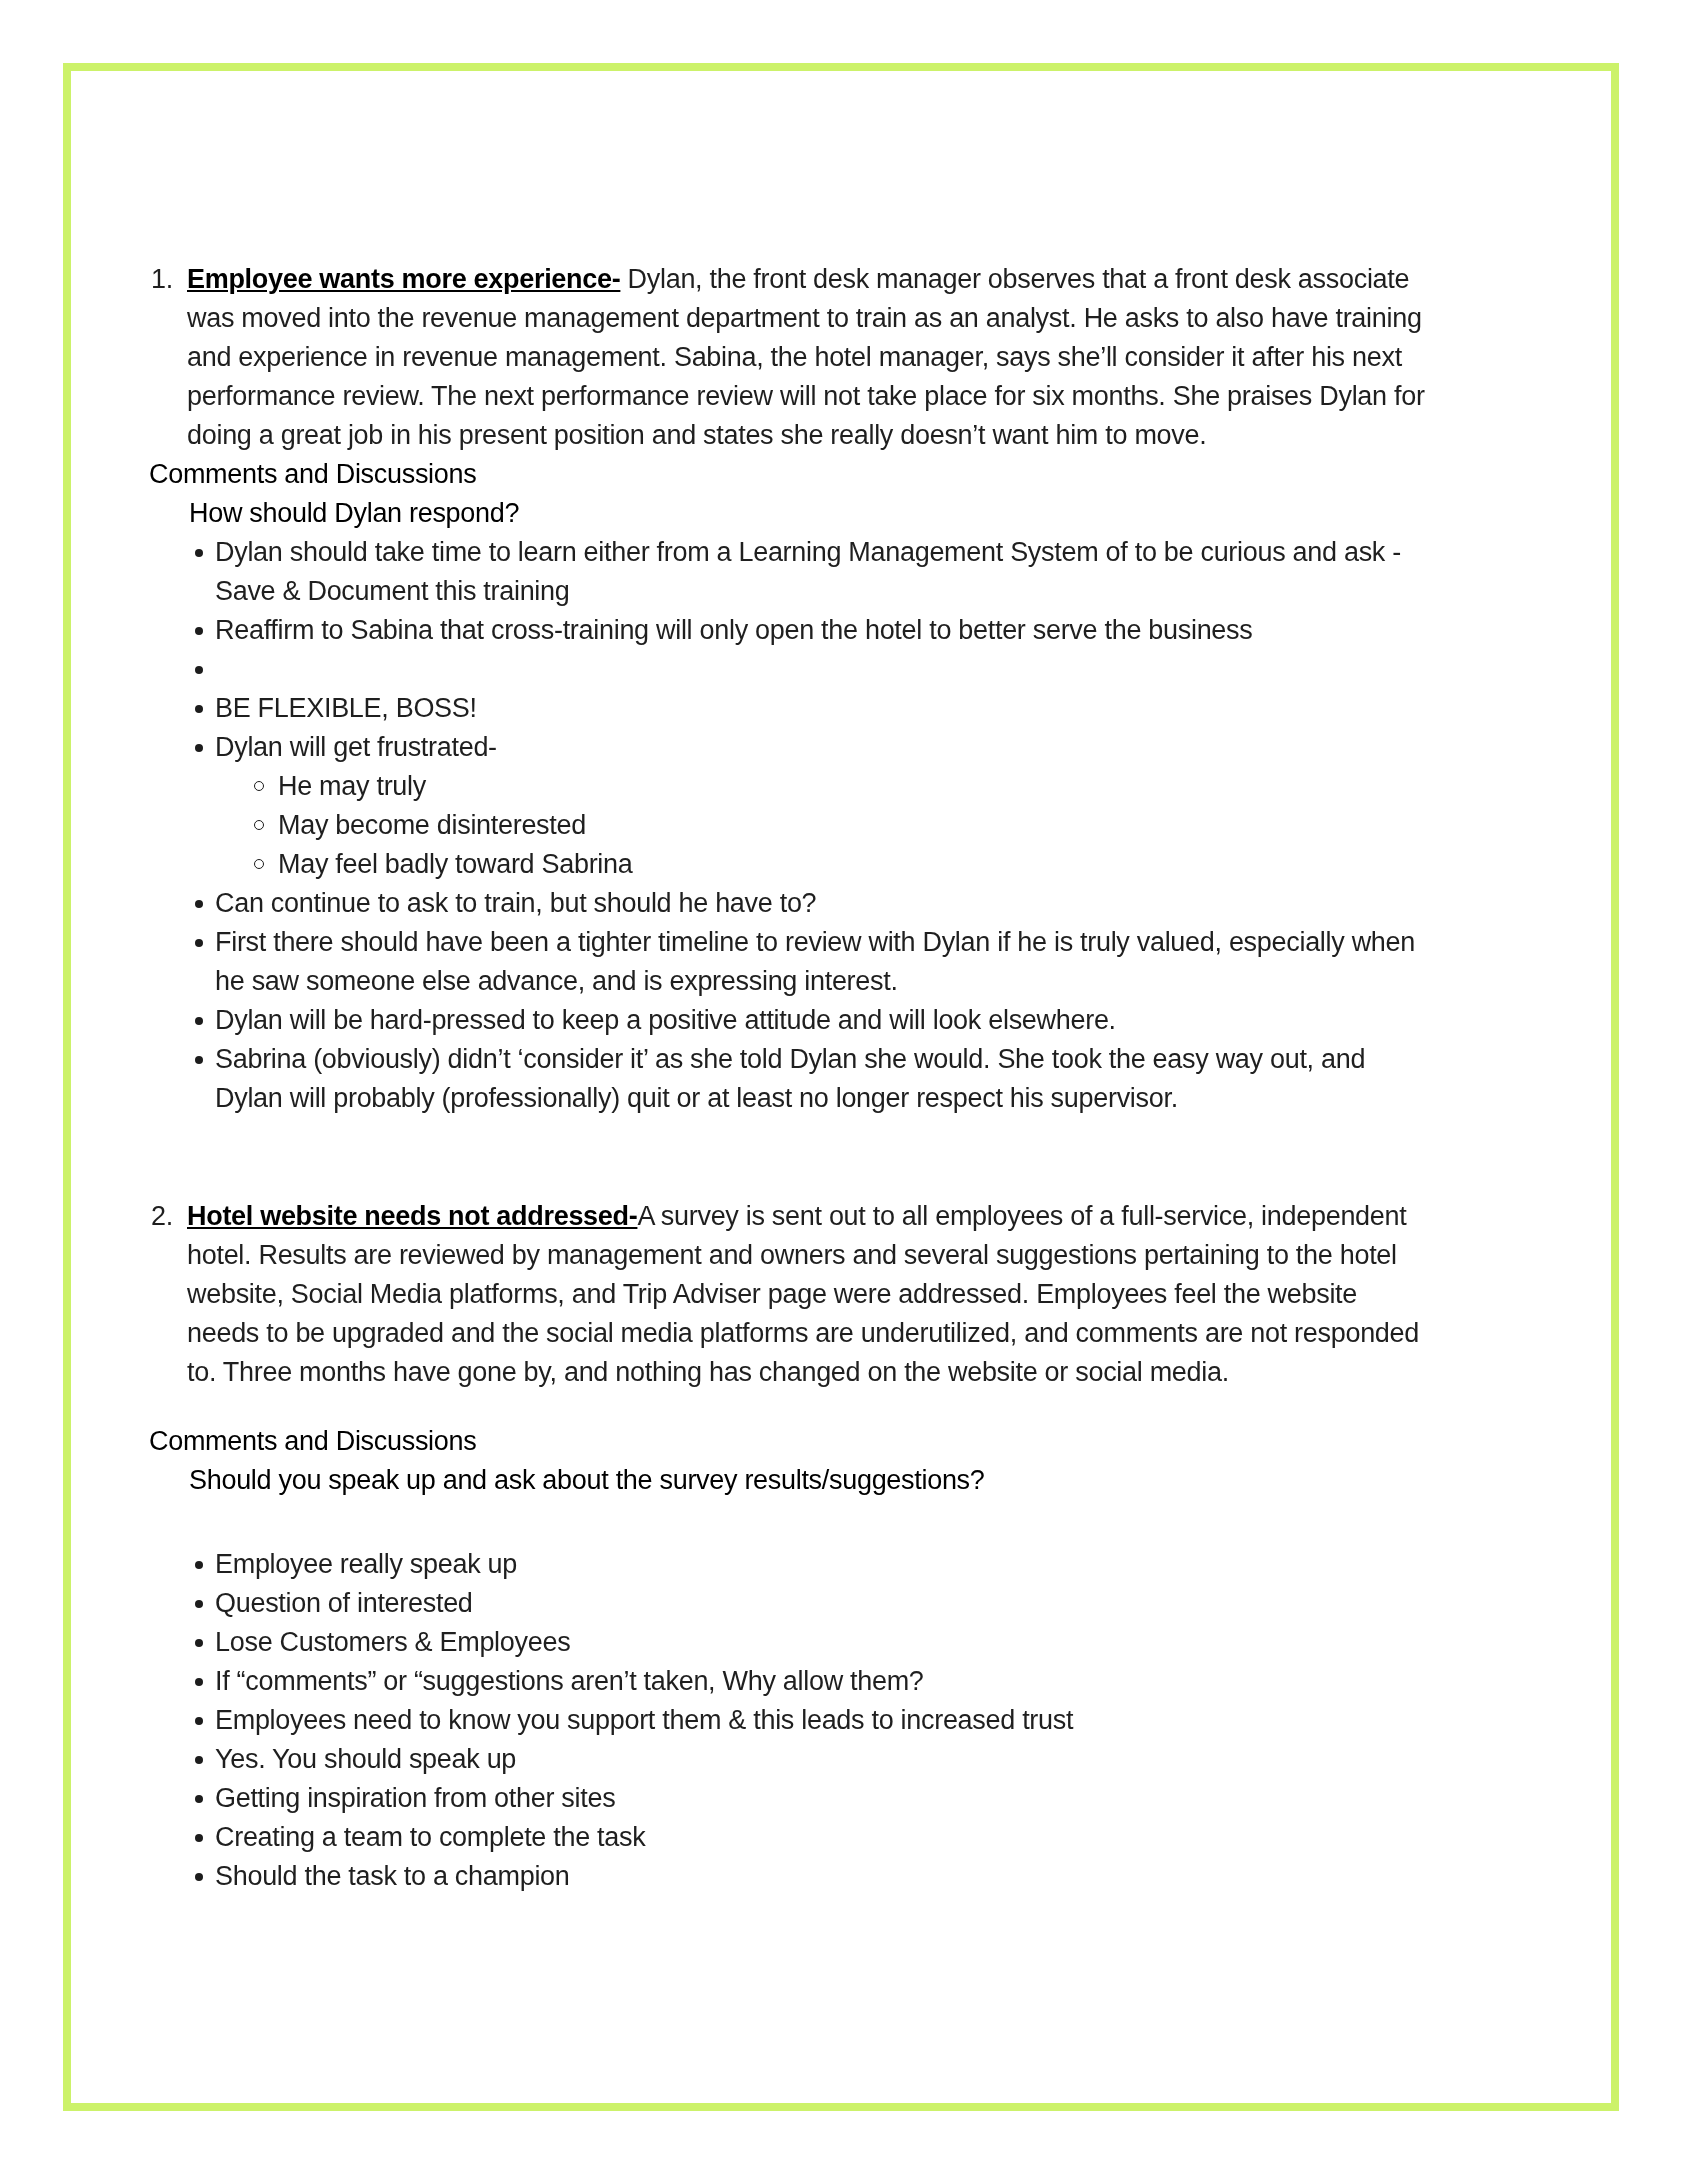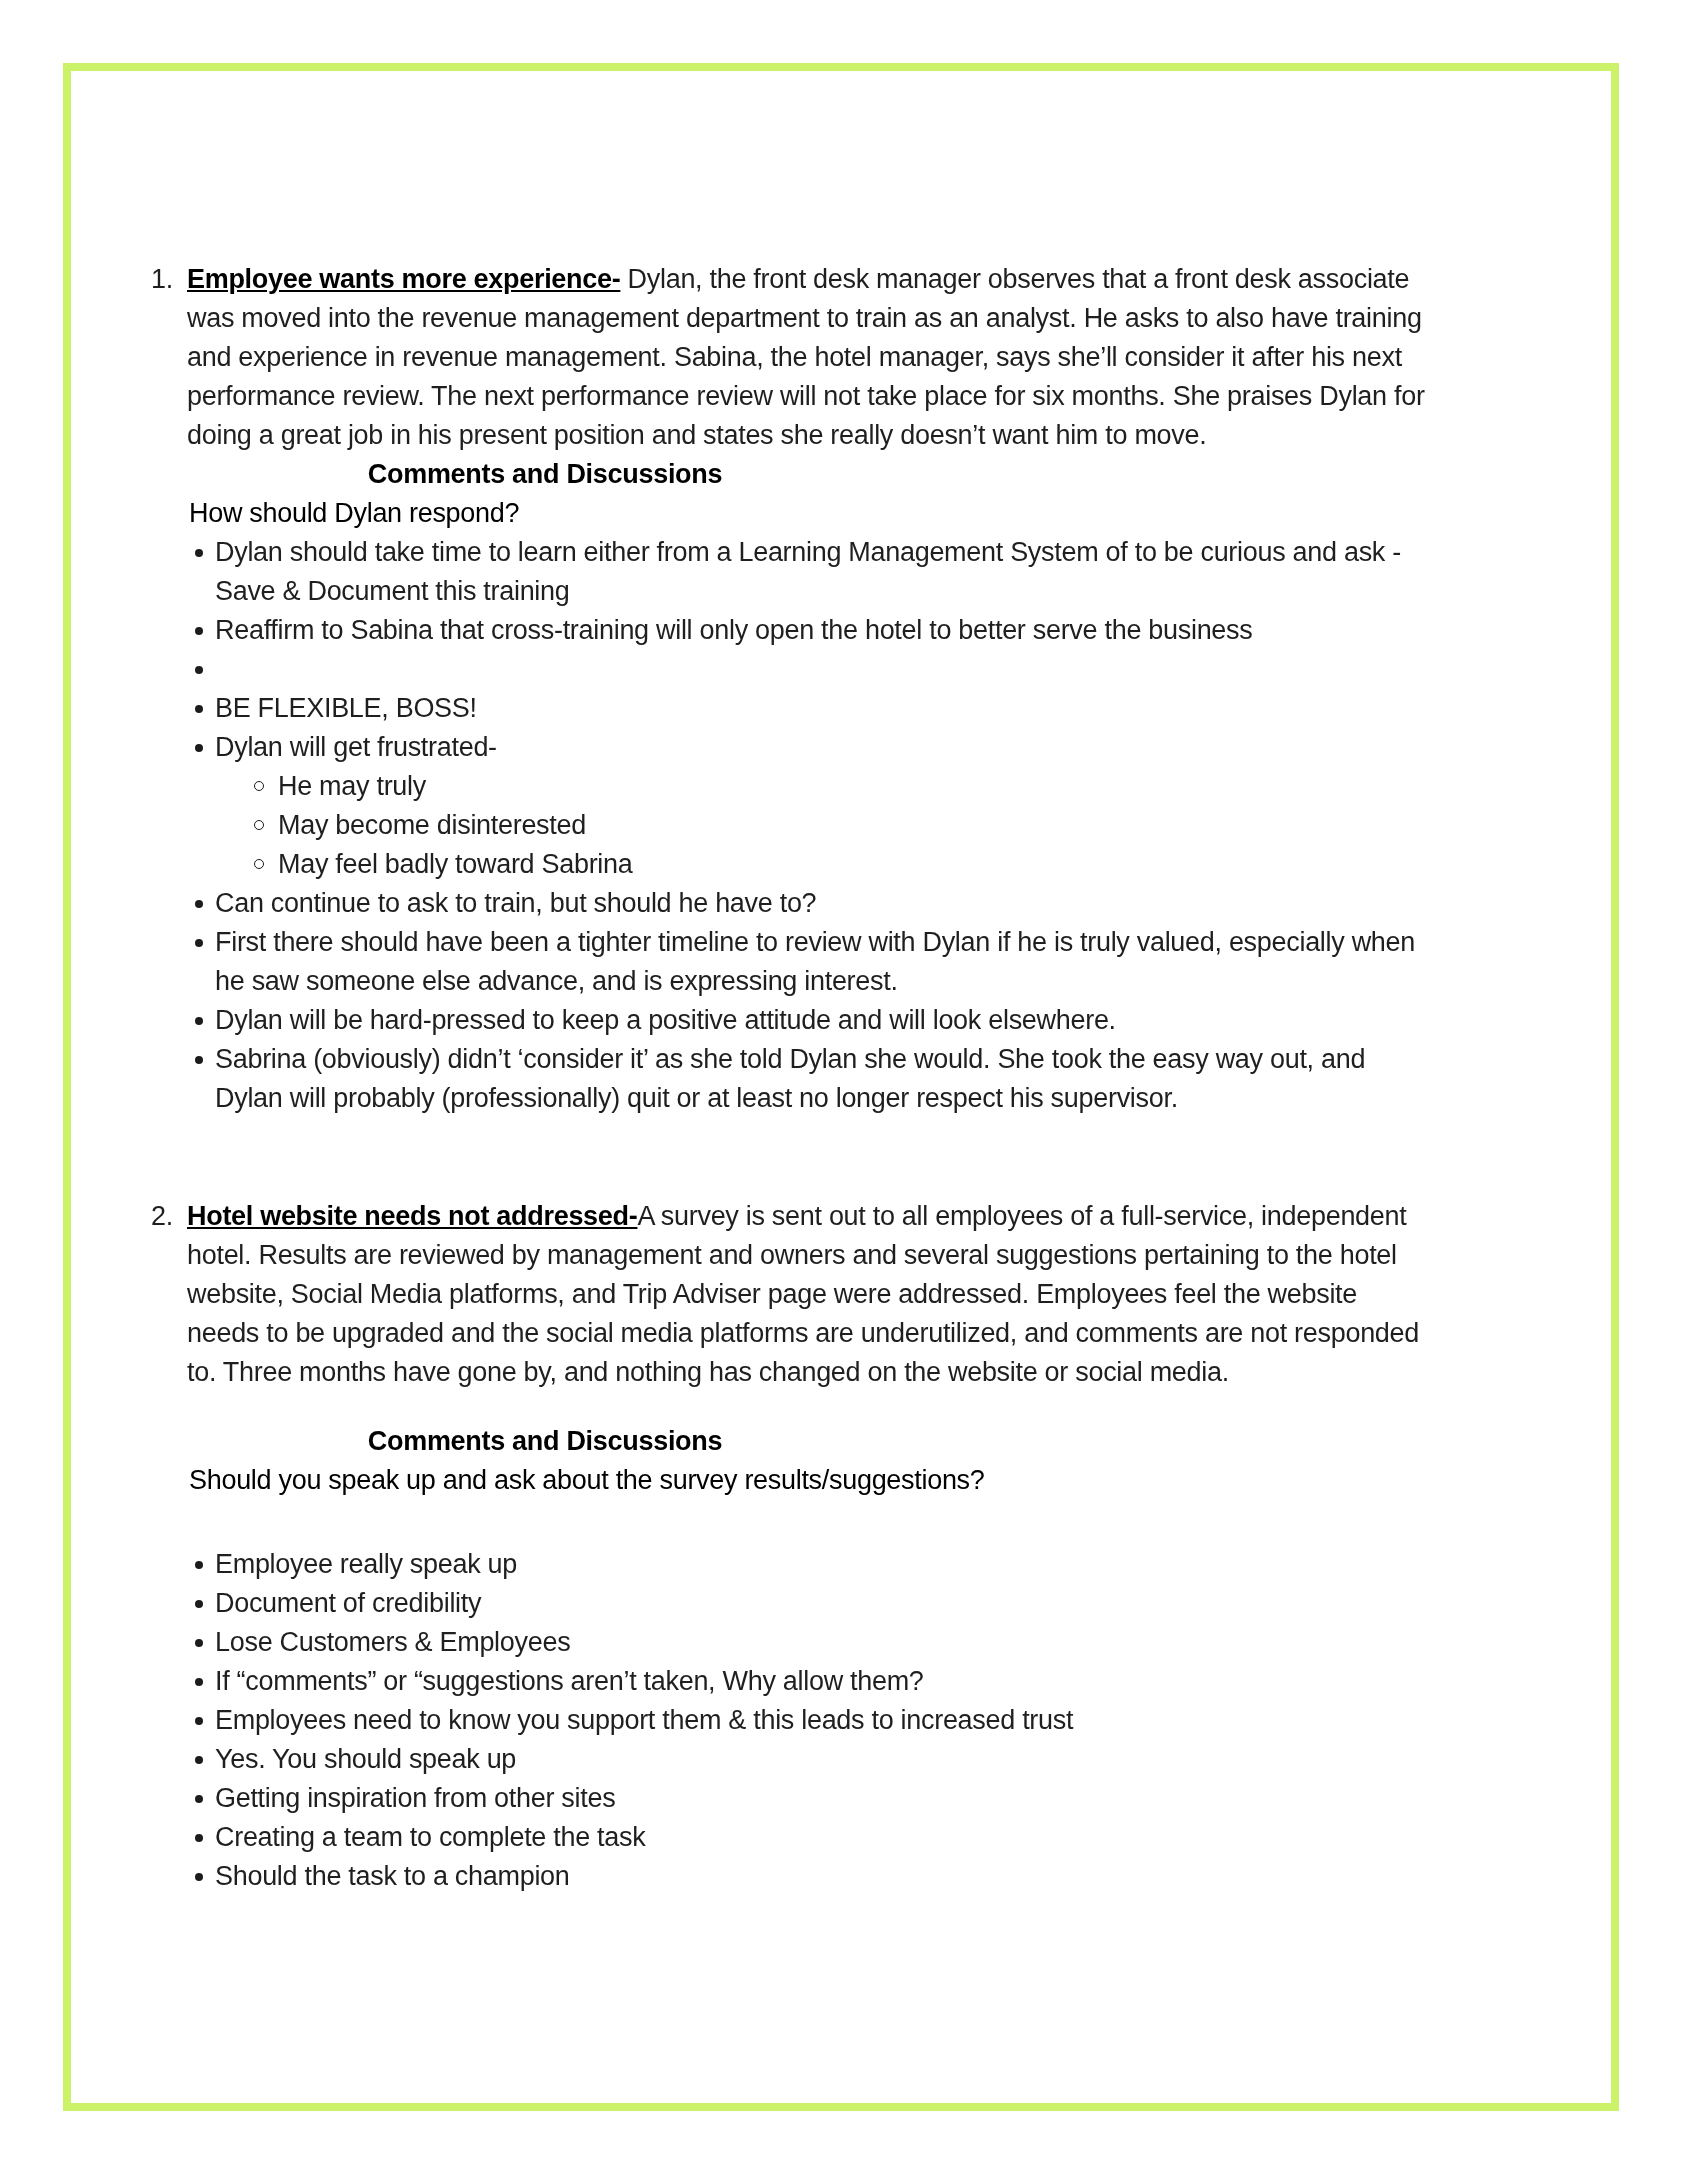--- a/index.html
+++ b/index.html
@@ -34,22 +34,21 @@
   }
   .num{
     position:absolute;
     left:2px;top:0;
   }
   .first{margin-top:260px;}
   .second{margin-top:79px;}
   b,.bold{font-weight:bold;color:#000;text-decoration:underline;}
   .center-head{
     width:792px;
-    text-align:center;
-    font-weight:bold;color:#000;
+    font-weight:normal;color:#000;
   }
   .q-head{
     padding-left:40px;
     font-weight:normal;color:#000;
   }
   .list{margin:0;}
   .list2{margin-top:45px;}
   .ch2{margin-top:30px;}
   .b{
     position:relative;
@@ -108,21 +107,21 @@
     <div class="numbered second">
       <span class="num">2.</span>
       <span class="bold">Hotel website needs not addressed-</span><span>A survey is sent out to all employees of a full-service, independent hotel. Results are reviewed by management and owners and several suggestions pertaining to the hotel website, Social Media platforms, and Trip Adviser page were addressed. Employees feel the website needs to be upgraded and the social media platforms are underutilized, and comments are not responded to. Three months have gone by, and nothing has changed on the website or social media.</span>
     </div>
 
     <div class="center-head ch2">Comments and Discussions</div>
     <div class="q-head">Should you speak up and ask about the survey results/suggestions?</div>
 
     <div class="list list2">
       <div class="b"><span class="dot"></span><span>Employee really speak up</span></div>
-      <div class="b"><span class="dot"></span><span>Document of credibility</span></div>
+      <div class="b"><span class="dot"></span><span>Question of interested</span></div>
       <div class="b"><span class="dot"></span><span>Lose Customers &amp; Employees</span></div>
       <div class="b"><span class="dot"></span><span>If “comments” or “suggestions aren’t taken, Why allow them?</span></div>
       <div class="b"><span class="dot"></span><span>Employees need to know you support them &amp; this leads to increased trust</span></div>
       <div class="b"><span class="dot"></span><span>Yes. You should speak up</span></div>
       <div class="b"><span class="dot"></span><span>Getting inspiration from other sites</span></div>
       <div class="b"><span class="dot"></span><span>Creating a team to complete the task</span></div>
       <div class="b"><span class="dot"></span><span>Should the task to a champion</span></div>
     </div>
 
   </div>

